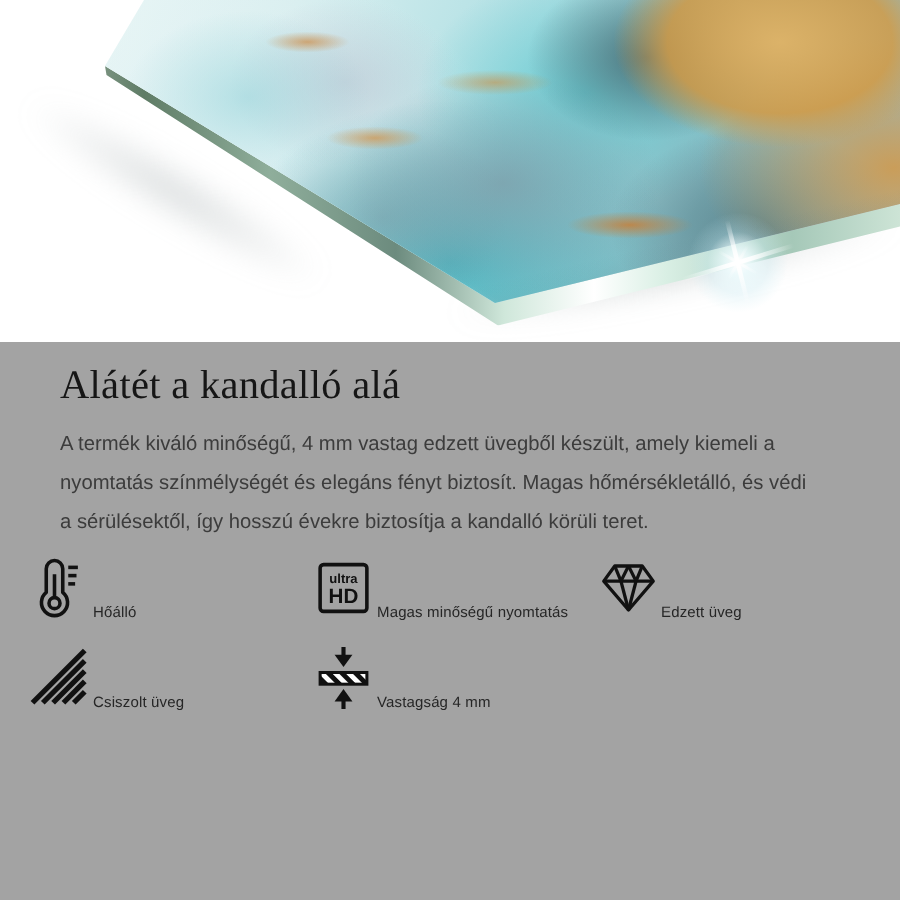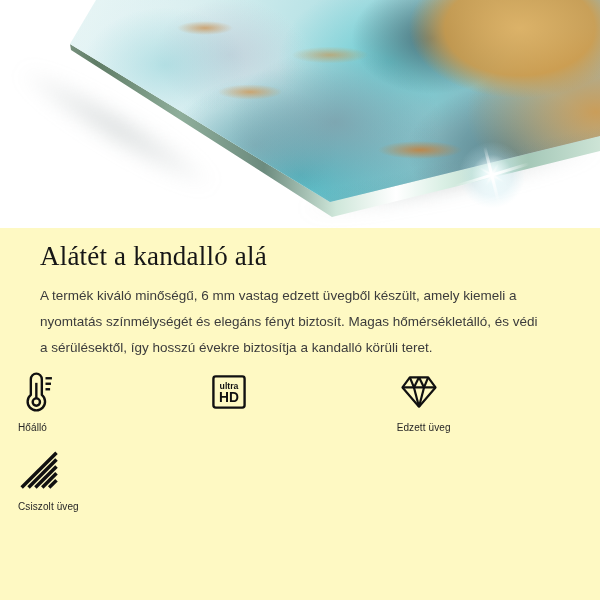--- a/index.html
+++ b/index.html
@@ -1,19 +1,19 @@
 <!DOCTYPE html>
 <html><head>
 <meta charset="utf-8">
 <style>
   * { margin:0; padding:0; box-sizing:border-box; }
   html,body { background:#fff; }
   .page {
     position:relative; width:600px; height:600px; margin:0 auto;
-    background:#fef9c3; overflow:hidden;
+    background:#a3a3a3; overflow:hidden;
     font-family:"Liberation Sans", sans-serif;
   }
 
   
   .hero { position:relative; width:600px; height:228px; background:#fff; overflow:hidden; }
 
   .glass-shadow-left, .glass-shadow-corner {
     position:absolute; border-radius:50%; filter:blur(9px);
   }
   .glass-shadow-left {
@@ -85,21 +85,21 @@
   .desc {
     margin:9px 40px 0; max-width:505px;
     font-size:13.5px; line-height:26px; color:#3c3c3c;
   }
 
   
   .features {
     display:grid; grid-template-columns:repeat(3,1fr);
     row-gap:16px; padding:0 14px 0 18px; margin-top:9px;
   }
-  .feature { display:flex; flex-direction:column; align-items:flex-start; }
+  .feature { display:flex; flex-direction:row; align-items:flex-end; }
   .ficon { width:44px; height:44px; display:block; }
   .ficon svg { width:44px; height:44px; display:block; }
   .flabel { margin-top:8px; font-size:10px; color:#262626; letter-spacing:.1px; white-space:nowrap; }
 </style>
 </head>
 <body>
 
 <div class="page">
 
   <div class="hero">
@@ -113,21 +113,21 @@
       <div class="ray r2"></div>
       <div class="ray r3"></div>
       <div class="ray r4"></div>
     </div>
   </div>
 
   <h1 class="title">
     <span>Alátét a kandalló alá</span><br>
   </h1>
 
-  <p class="desc">A termék kiváló minőségű, 6 mm vastag edzett üvegből készült, amely kiemeli a nyomtatás színmélységét és elegáns fényt biztosít. Magas hőmérsékletálló, és védi a sérülésektől, így hosszú évekre biztosítja a kandalló körüli teret.</p>
+  <p class="desc">A termék kiváló minőségű, 4 mm vastag edzett üvegből készült, amely kiemeli a nyomtatás színmélységét és elegáns fényt biztosít. Magas hőmérsékletálló, és védi a sérülésektől, így hosszú évekre biztosítja a kandalló körüli teret.</p>
 
   <div class="features">
 
     <div class="feature">
       <span class="ficon">
         <svg viewBox="0 0 48 48" fill="none" stroke="#111" stroke-width="2.6">
           <path d="M14,10 A6,6 0 0 1 26,10 L26,27.2 A9.5,9.5 0 1 1 14,27.2 Z" stroke-linejoin="round"></path>
           <line x1="20" y1="14" x2="20" y2="31"></line>
           <circle cx="20" cy="35" r="4"></circle>
           <line x1="30" y1="9" x2="37" y2="9"></line>
@@ -139,20 +139,21 @@
     </div>
 
     <div class="feature">
       <span class="ficon">
         <svg viewBox="0 0 48 48">
           <rect x="7" y="7" width="34" height="34" rx="2.5" fill="none" stroke="#111" stroke-width="2.6"></rect>
           <text x="24" y="20.5" text-anchor="middle" font-family="Liberation Sans, sans-serif" font-size="9.5" font-weight="700" fill="#111">ultra</text>
           <text x="24" y="35" text-anchor="middle" font-family="Liberation Sans, sans-serif" font-size="15" font-weight="700" fill="#111">HD</text>
         </svg>
       </span>
+      <span class="flabel">Magas minőségű nyomtatás</span>
     </div>
 
 
     <div class="feature">
       <span class="ficon">
         <svg viewBox="0 0 48 48" fill="none" stroke="#111" stroke-width="2.4" stroke-linejoin="round">
           <path d="M14,8 L34,8 L42,19 L24,40 L6,19 Z"></path>
           <line x1="6" y1="19" x2="42" y2="19"></line>
           <line x1="14" y1="8" x2="18.5" y2="19"></line>
           <line x1="34" y1="8" x2="29.5" y2="19"></line>
@@ -171,15 +172,33 @@
           <line x1="4" y1="42" x2="42" y2="4"></line>
           <line x1="11.5" y1="42" x2="42" y2="11.5"></line>
           <line x1="19" y1="42" x2="42" y2="19"></line>
           <line x1="26.5" y1="42" x2="42" y2="26.5"></line>
           <line x1="34" y1="42" x2="42" y2="34"></line>
         </svg>
       </span>
       <span class="flabel">Csiszolt üveg</span>
     </div>
 
+    <div class="feature">
+      <span class="ficon">
+        <svg viewBox="0 0 48 48">
+          <defs>
+            <pattern id="hatchA" width="7" height="7" patternUnits="userSpaceOnUse" patternTransform="rotate(-45)">
+              <rect width="7" height="7" fill="#fff"></rect>
+              <rect width="3.5" height="7" fill="#111"></rect>
+            </pattern>
+          </defs>
+          <rect x="7" y="20" width="34" height="8.5" fill="url(#hatchA)" stroke="#111" stroke-width="2.2"></rect>
+          <line x1="24" y1="1.5" x2="24" y2="8" stroke="#111" stroke-width="3"></line>
+          <polygon points="17.5,7 30.5,7 24,16" fill="#111"></polygon>
+          <line x1="24" y1="46.5" x2="24" y2="40" stroke="#111" stroke-width="3"></line>
+          <polygon points="17.5,41 30.5,41 24,32" fill="#111"></polygon>
+        </svg>
+      </span>
+      <span class="flabel">Vastagság 4 mm</span>
+    </div>
 
   </div>
 </div>
 
 </body></html>

